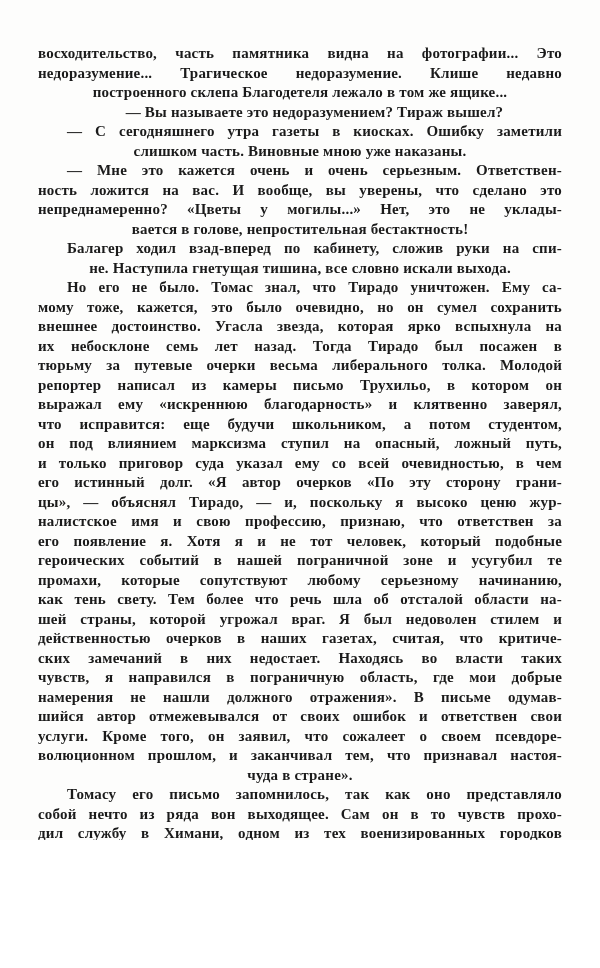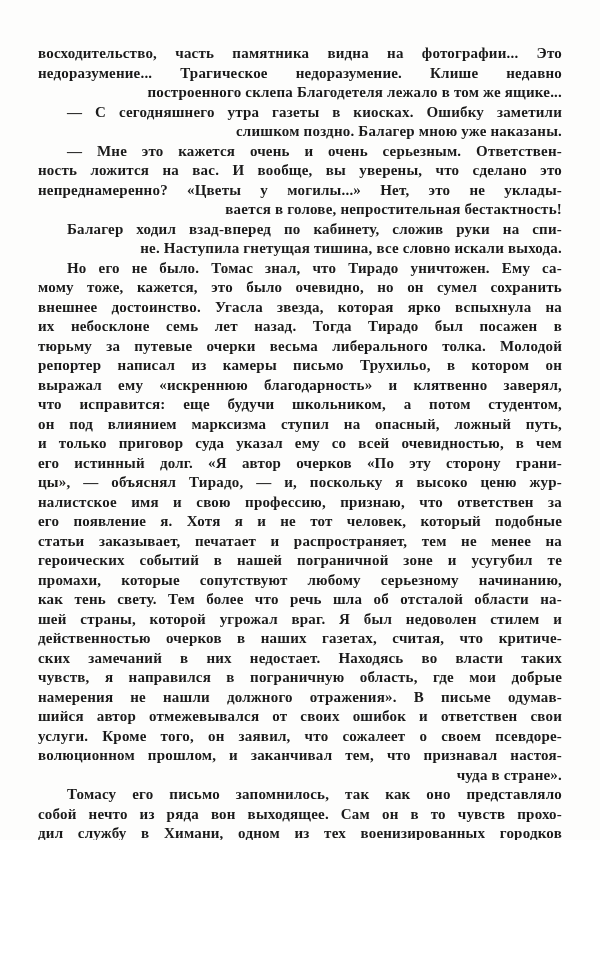--- a/index.html
+++ b/index.html
@@ -22,21 +22,21 @@
     top: 44px;
     width: 524px;
   }
   .line {
     font-size: 15px;
     font-weight: 600;
     letter-spacing: 0.2px;
     line-height: 19.5px;
     height: 19.5px;
     overflow: hidden;
-    text-align: right;
+    text-align: center;
     white-space: normal;
   }
   .line.just {
     text-align: justify;
     text-align-last: justify;
   }
   .line.indent {
     padding-left: 29px;
   }
   .page-number {
@@ -49,43 +49,43 @@
   }
 </style>
 </head>
 <body>
 
 <div class="page">
   <div id="text-block">
       <div class="line just">восходительство, часть памятника видна на фотографии... Это</div>
       <div class="line just">недоразумение... Трагическое недоразумение. Клише недавно</div>
       <div class="line">построенного склепа Благодетеля лежало в том же ящике...</div>
+      <div class="line indent">— Вы называете это недоразумением? Тираж вышел?</div>
       <div class="line just indent">— С сегодняшнего утра газеты в киосках. Ошибку заметили</div>
-      <div class="line">слишком поздно. Балагер мною уже наказаны.</div>
+      <div class="line">слишком часть. Виновные мною уже наказаны.</div>
       <div class="line just indent">— Мне это кажется очень и очень серьезным. Ответствен-</div>
       <div class="line just">ность ложится на вас. И вообще, вы уверены, что сделано это</div>
       <div class="line just">непреднамеренно? «Цветы у могилы...» Нет, это не уклады-</div>
       <div class="line">вается в голове, непростительная бестактность!</div>
       <div class="line just indent">Балагер ходил взад-вперед по кабинету, сложив руки на спи-</div>
       <div class="line">не. Наступила гнетущая тишина, все словно искали выхода.</div>
       <div class="line just indent">Но его не было. Томас знал, что Тирадо уничтожен. Ему са-</div>
       <div class="line just">мому тоже, кажется, это было очевидно, но он сумел сохранить</div>
       <div class="line just">внешнее достоинство. Угасла звезда, которая ярко вспыхнула на</div>
       <div class="line just">их небосклоне семь лет назад. Тогда Тирадо был посажен в</div>
       <div class="line just">тюрьму за путевые очерки весьма либерального толка. Молодой</div>
       <div class="line just">репортер написал из камеры письмо Трухильо, в котором он</div>
       <div class="line just">выражал ему «искреннюю благодарность» и клятвенно заверял,</div>
       <div class="line just">что исправится: еще будучи школьником, а потом студентом,</div>
       <div class="line just">он под влиянием марксизма ступил на опасный, ложный путь,</div>
       <div class="line just">и только приговор суда указал ему со всей очевидностью, в чем</div>
       <div class="line just">его истинный долг. «Я автор очерков «По эту сторону грани-</div>
       <div class="line just">цы», — объяснял Тирадо, — и, поскольку я высоко ценю жур-</div>
       <div class="line just">налистское имя и свою профессию, признаю, что ответствен за</div>
       <div class="line just">его появление я. Хотя я и не тот человек, который подобные</div>
-      <div class="line just">статьи заказывает, печатает и распространяет, тем не менее на</div>
       <div class="line just">героических событий в нашей пограничной зоне и усугубил те</div>
       <div class="line just">промахи, которые сопутствуют любому серьезному начинанию,</div>
       <div class="line just">как тень свету. Тем более что речь шла об отсталой области на-</div>
       <div class="line just">шей страны, которой угрожал враг. Я был недоволен стилем и</div>
       <div class="line just">действенностью очерков в наших газетах, считая, что критиче-</div>
       <div class="line just">ских замечаний в них недостает. Находясь во власти таких</div>
       <div class="line just">чувств, я направился в пограничную область, где мои добрые</div>
       <div class="line just">намерения не нашли должного отражения». В письме одумав-</div>
       <div class="line just">шийся автор отмежевывался от своих ошибок и ответствен свои</div>
       <div class="line just">услуги. Кроме того, он заявил, что сожалеет о своем псевдоре-</div>

